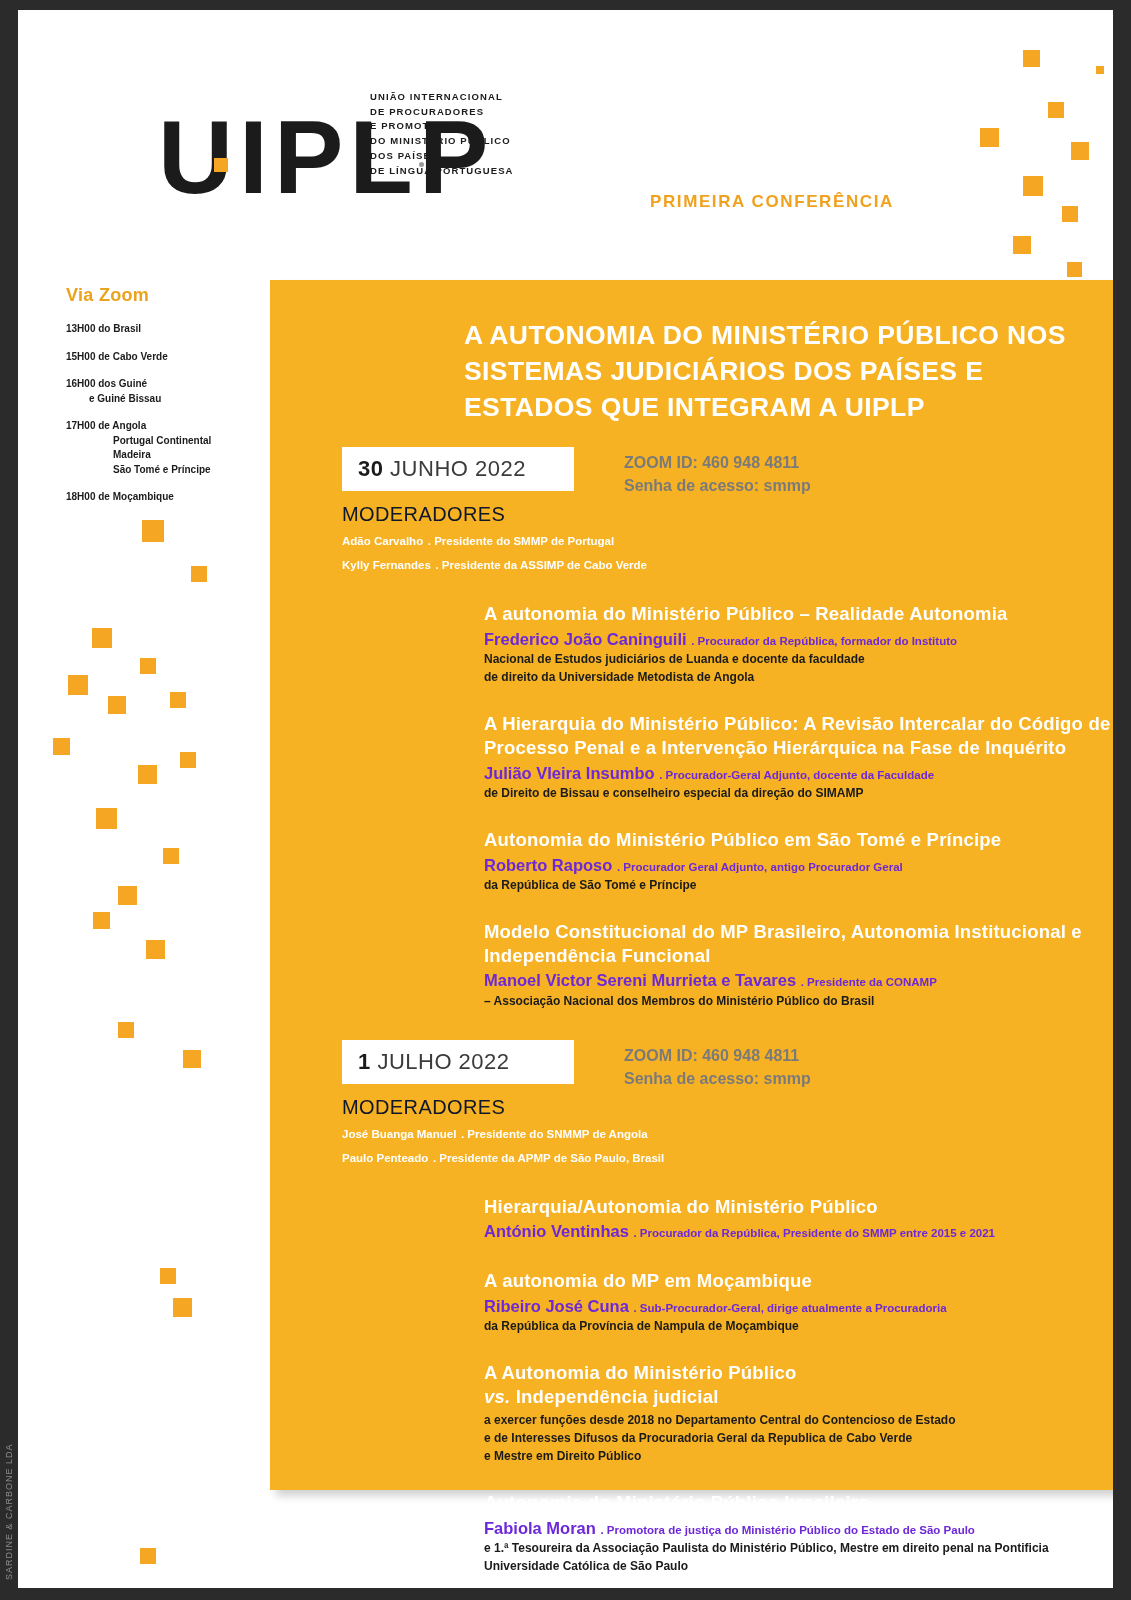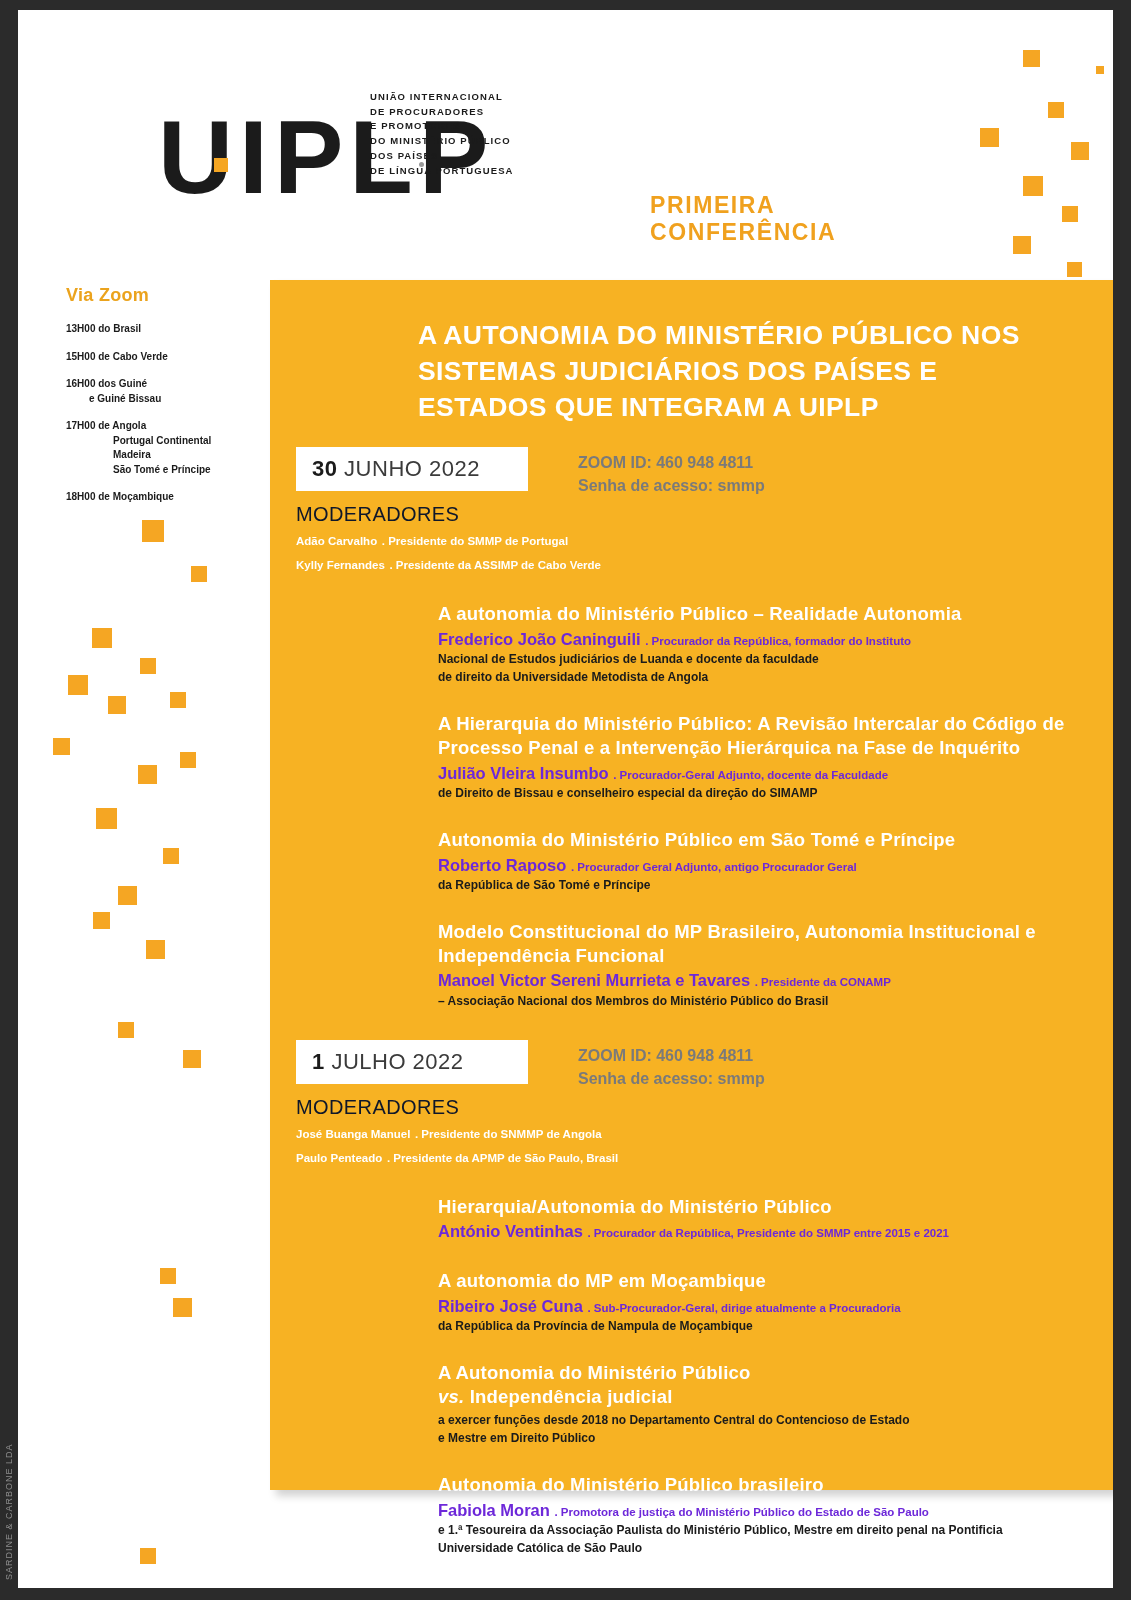--- a/index.html
+++ b/index.html
@@ -67,21 +67,21 @@
     font-size: 9.5px;
     font-weight: 700;
     letter-spacing: 1.1px;
     line-height: 1.55;
     color: #1b1b1b;
     text-transform: uppercase;
   }
   .conf-title {
     position: absolute;
     left: 632px; top: 182px;
-    font-size: 23px;
+    font-size: 17px;
     font-weight: 700;
     letter-spacing: 1.6px;
     color: #f0a11e;
   }
 
   
   .dot { position: absolute; background: #f5a623; }
 
   
   .leftcol { position: absolute; left: 48px; top: 275px; width: 220px; }
@@ -94,20 +94,21 @@
   .tz .sub { display: block; padding-left: 23px; font-weight: 700; }
   .tz .sub0 { display: block; font-weight: 700; }
 
   
   .panel {
     position: absolute;
     left: 252px; top: 270px;
     width: 843px; height: 1210px;
     background: #f7b223;
     box-shadow: 6px 6px 8px rgba(0,0,0,.18);
+    padding-left: 46px;
   }
   .panel-title {
     margin: 38px 42px 0 148px;
     font-size: 26.5px;
     font-weight: 700;
     color: #ffffff;
     line-height: 1.35;
     letter-spacing: .4px;
   }
 
@@ -347,20 +348,21 @@
         </div>
         <div class="role-lines">da República da Província de Nampula de Moçambique</div>
       </div>
 
       <div class="talk">
         <div class="talk-title">
           <span>A Autonomia do Ministério Público</span><br>
           <i>vs.</i> <span>Independência judicial</span>
         </div>
         <div class="role-lines">a exercer funções desde 2018 no Departamento Central do Contencioso de Estado</div>
+        <div class="role-lines">e de Interesses Difusos da Procuradoria Geral da Republica de Cabo Verde</div>
         <div class="role-lines">e Mestre em Direito Público</div>
       </div>
 
       <div class="talk">
         <div class="talk-title">Autonomia do Ministério Público brasileiro</div>
         <div class="speaker">
           <span>Fabiola Moran</span>
           <span class="role">. Promotora de justiça do Ministério Público do Estado de São Paulo</span>
         </div>
         <div class="role-lines">e 1.ª Tesoureira da Associação Paulista do Ministério Público, Mestre em direito penal na Pontificia</div>

